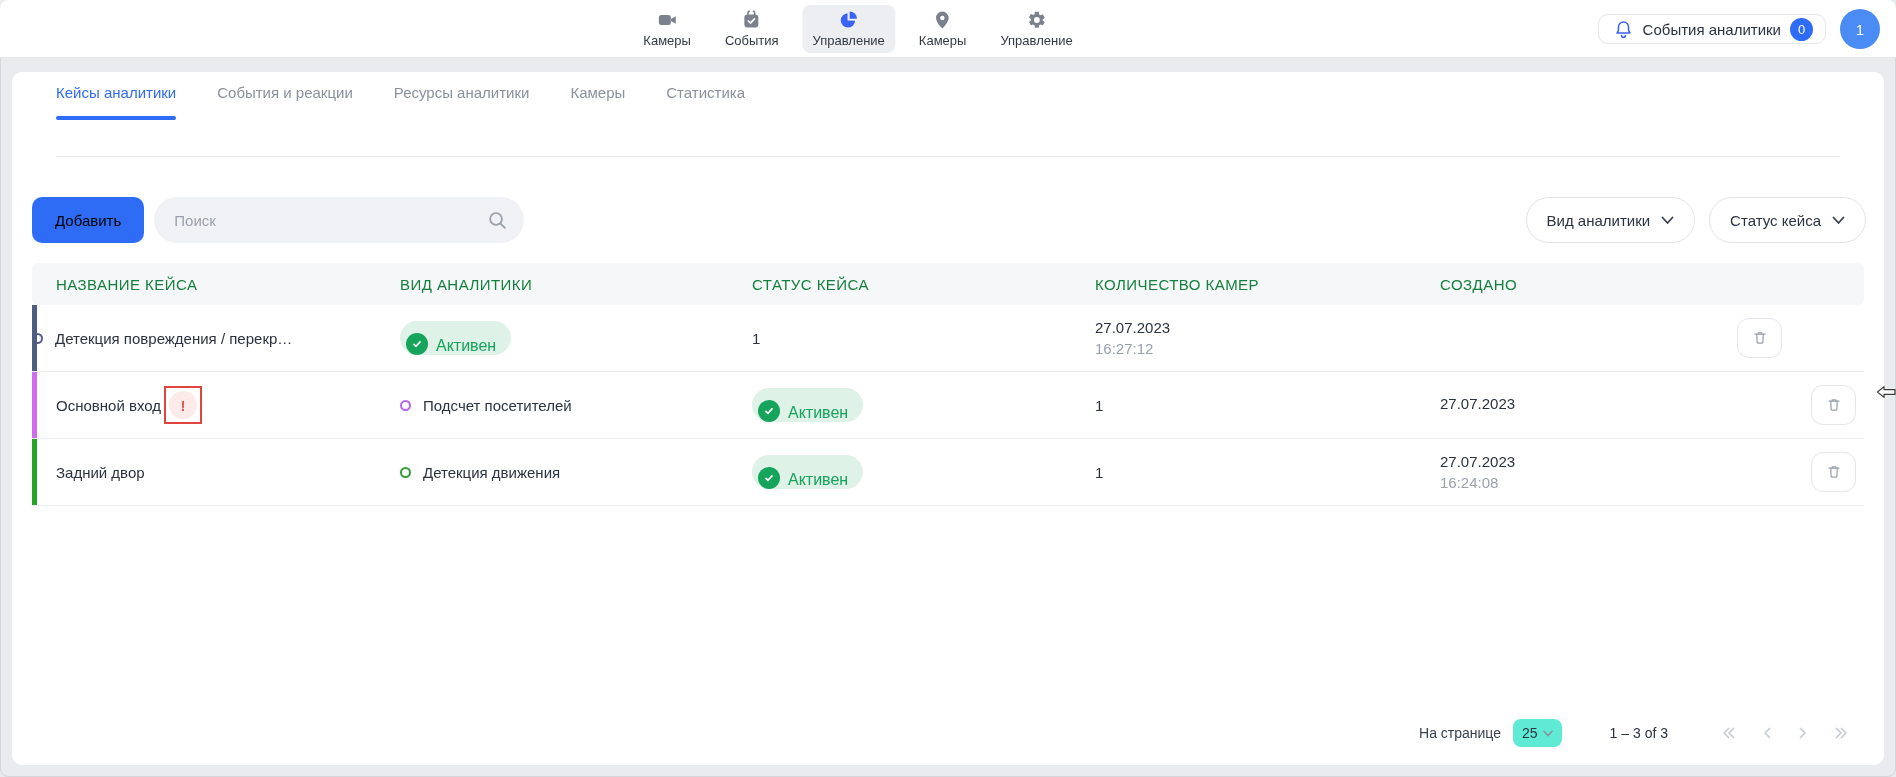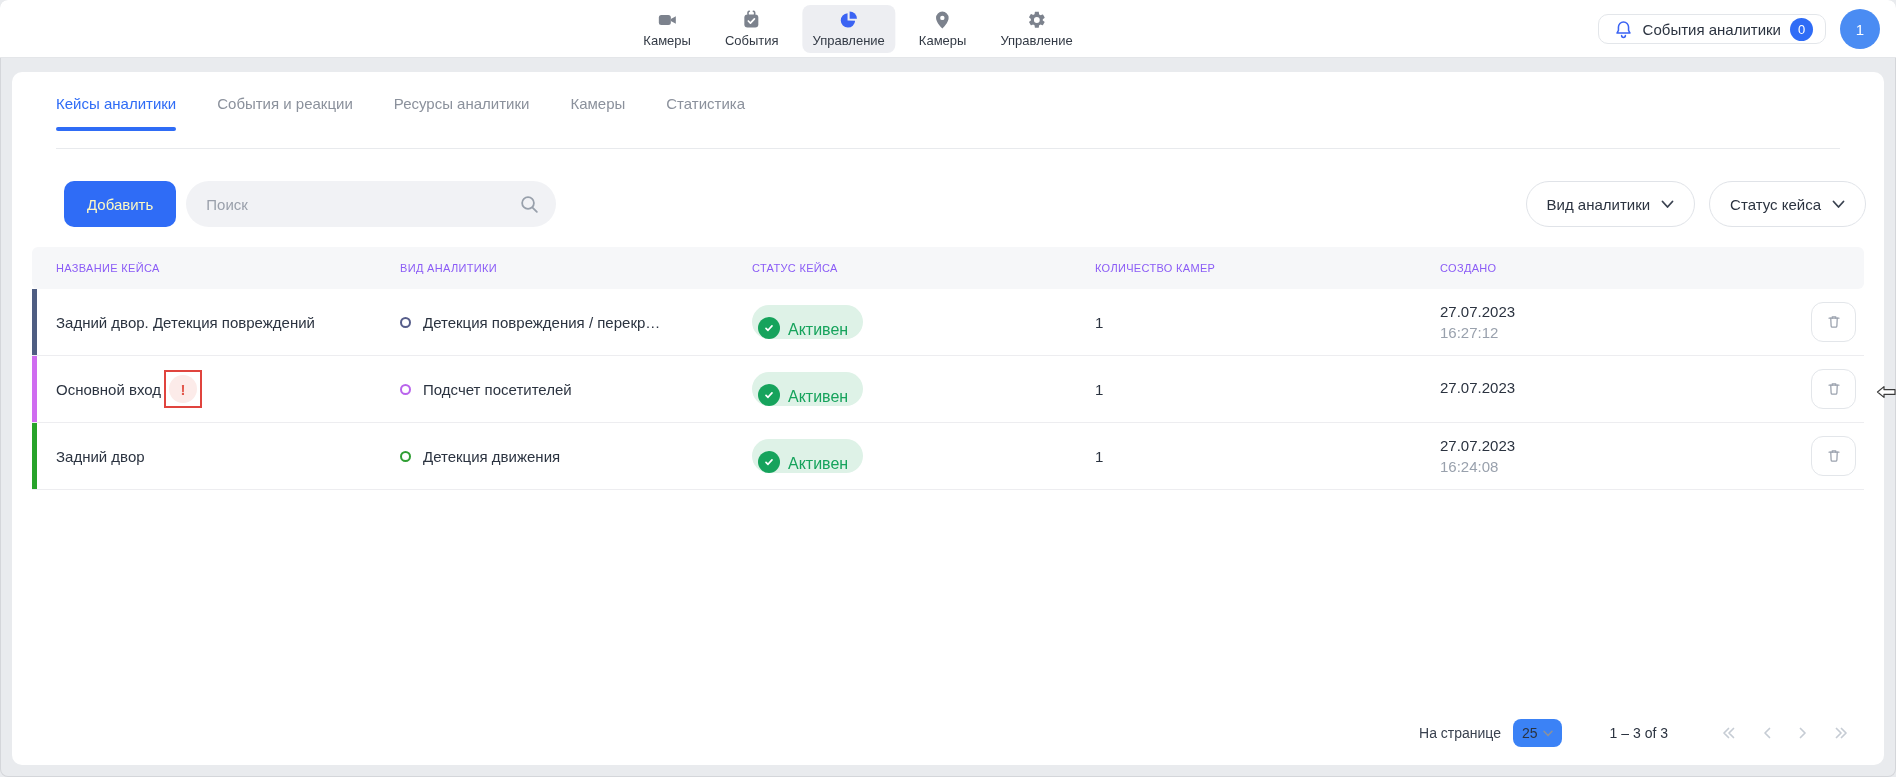--- a/index.html
+++ b/index.html
@@ -57,41 +57,40 @@
 
   
   .card {
     position:absolute; left:12px; right:12px; top:72px; height:693px;
     background:#ffffff; border-radius:10px;
     display:flex; flex-direction:column;
   }
 
   
   .tabs {
-    margin:4px 44px; height:73px;
-    display:flex; align-items:center; gap:41px;
+    margin:12px 44px; height:73px;
+    display:flex; align-items:flex-start; gap:41px;
     border-bottom:1px solid #e8eaed;
   }
   .tab {
     font-size:15px; color:#8b919c; padding-bottom:17px;
     position:relative; cursor:pointer; white-space:nowrap;
   }
   .tab.active { color:#2f6cf6; }
   .tab.active::after {
     content:""; position:absolute; left:0; right:0; bottom:-2px;
     height:4px; border-radius:3px; background:#2f6cf6;
   }
 
   
   .toolbar { display:flex; align-items:center; margin:28px 18px 0 20px; }
   .btn-add {
     height:46px; padding:0 23px; border:none; border-radius:10px;
-    background:#2f6cf6; color:#fef9c3; font-size:15px; cursor:pointer;
+    background:#2f6cf6; color:#000000; font-size:15px; cursor:pointer;
     font-family:inherit;
-    margin-left:32px;
   }
   .search {
     width:370px; height:46px; margin-left:10px;
     background:#f1f2f5; border-radius:23px;
     display:flex; align-items:center; padding:0 16px 0 20px;
   }
   .search input {
     flex:1; border:none; background:transparent; outline:none;
     font-size:15px; color:#737373; font-family:inherit;
   }
@@ -106,21 +105,21 @@
 
   
   .table { margin:20px 20px 0; flex:1; }
   .thead, .trow {
     display:grid;
     grid-template-columns:368px 352px 343px 345px 350px 1fr;
     align-items:center;
   }
   .thead {
     height:42px; background:#f6f7f9; border-radius:6px;
-    font-size:11px; color:#8b5cf6; letter-spacing:.03em;
+    font-size:15px; color:#15803d; letter-spacing:.03em;
   }
   .th { white-space:nowrap; }
   .th:first-child { padding-left:24px; }
   .trow {
     height:67px; border-bottom:1px solid #ededf0; position:relative;
     cursor:pointer; background:#fff;
   }
   .rowbar { position:absolute; left:0; top:0; bottom:0; width:5px; }
   .cell-name { padding-left:24px; font-size:15px; display:flex; align-items:center; }
   .warnbox {
@@ -155,21 +154,21 @@
   }
 
   
   .pagination {
     height:58px; padding:0 34px 6px 0;
     display:flex; align-items:center; justify-content:flex-end;
     font-size:14px; color:#3a4250;
   }
   .perpage-pill {
     margin-left:12px; height:28px; padding:0 9px;
-    background:#3b82f6; border-radius:8px; cursor:pointer;
+    background:#5eead4; border-radius:8px; cursor:pointer;
     display:flex; align-items:center; gap:5px; color:#2b3340;
   }
   .perpage-pill svg { stroke:#8b919c; }
   .page-range { margin-left:48px; color:#2b3340; }
   .pager { margin-left:52px; display:flex; align-items:center; gap:24px; color:#c6ccd4; }
   .pager-btn { cursor:pointer; display:flex; }
   .pager-btn svg { stroke:currentColor; fill:none; }
   .flip { transform:scaleX(-1); }
 
   
@@ -293,23 +292,20 @@
       <div class="th">НАЗВАНИЕ КЕЙСА</div>
       <div class="th">ВИД АНАЛИТИКИ</div>
       <div class="th">СТАТУС КЕЙСА</div>
       <div class="th">КОЛИЧЕСТВО КАМЕР</div>
       <div class="th">СОЗДАНО</div>
       <div class="th"></div>
     </div>
 
     <div class="trow">
       <span class="rowbar" style="background:#4e5d82"></span>
-      <div class="cell-name">
-        <span>Задний двор. Детекция повреждений</span>
-      </div>
       <div class="cell-type">
         <span class="ring" style="border-color:#565d8a"></span>
         <span>Детекция повреждения / перекр…</span>
       </div>
       <div>
         <span class="badge">
           <span class="badge-check">
             <svg width="12" height="12" viewBox="0 0 12 12" fill="none" stroke="#fff" stroke-width="1.7" stroke-linecap="round" stroke-linejoin="round">
                 <path d="M3 6.3l2 2 4-4.4"></path>
               </svg>

